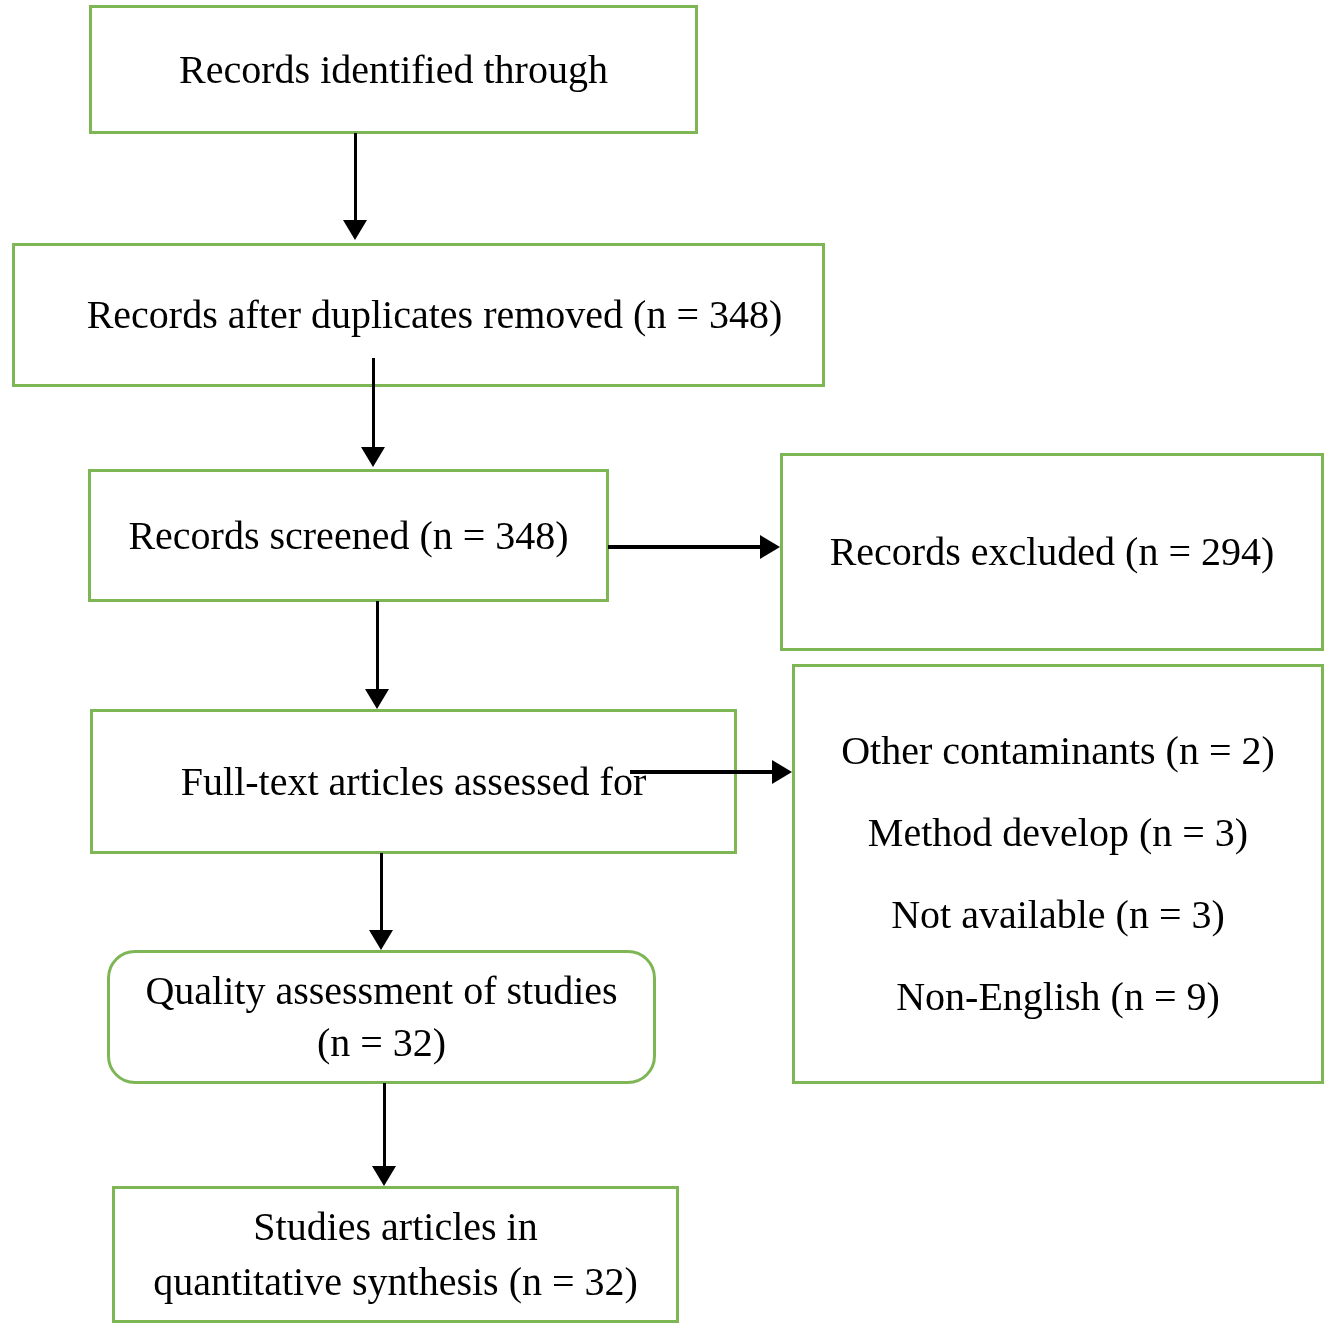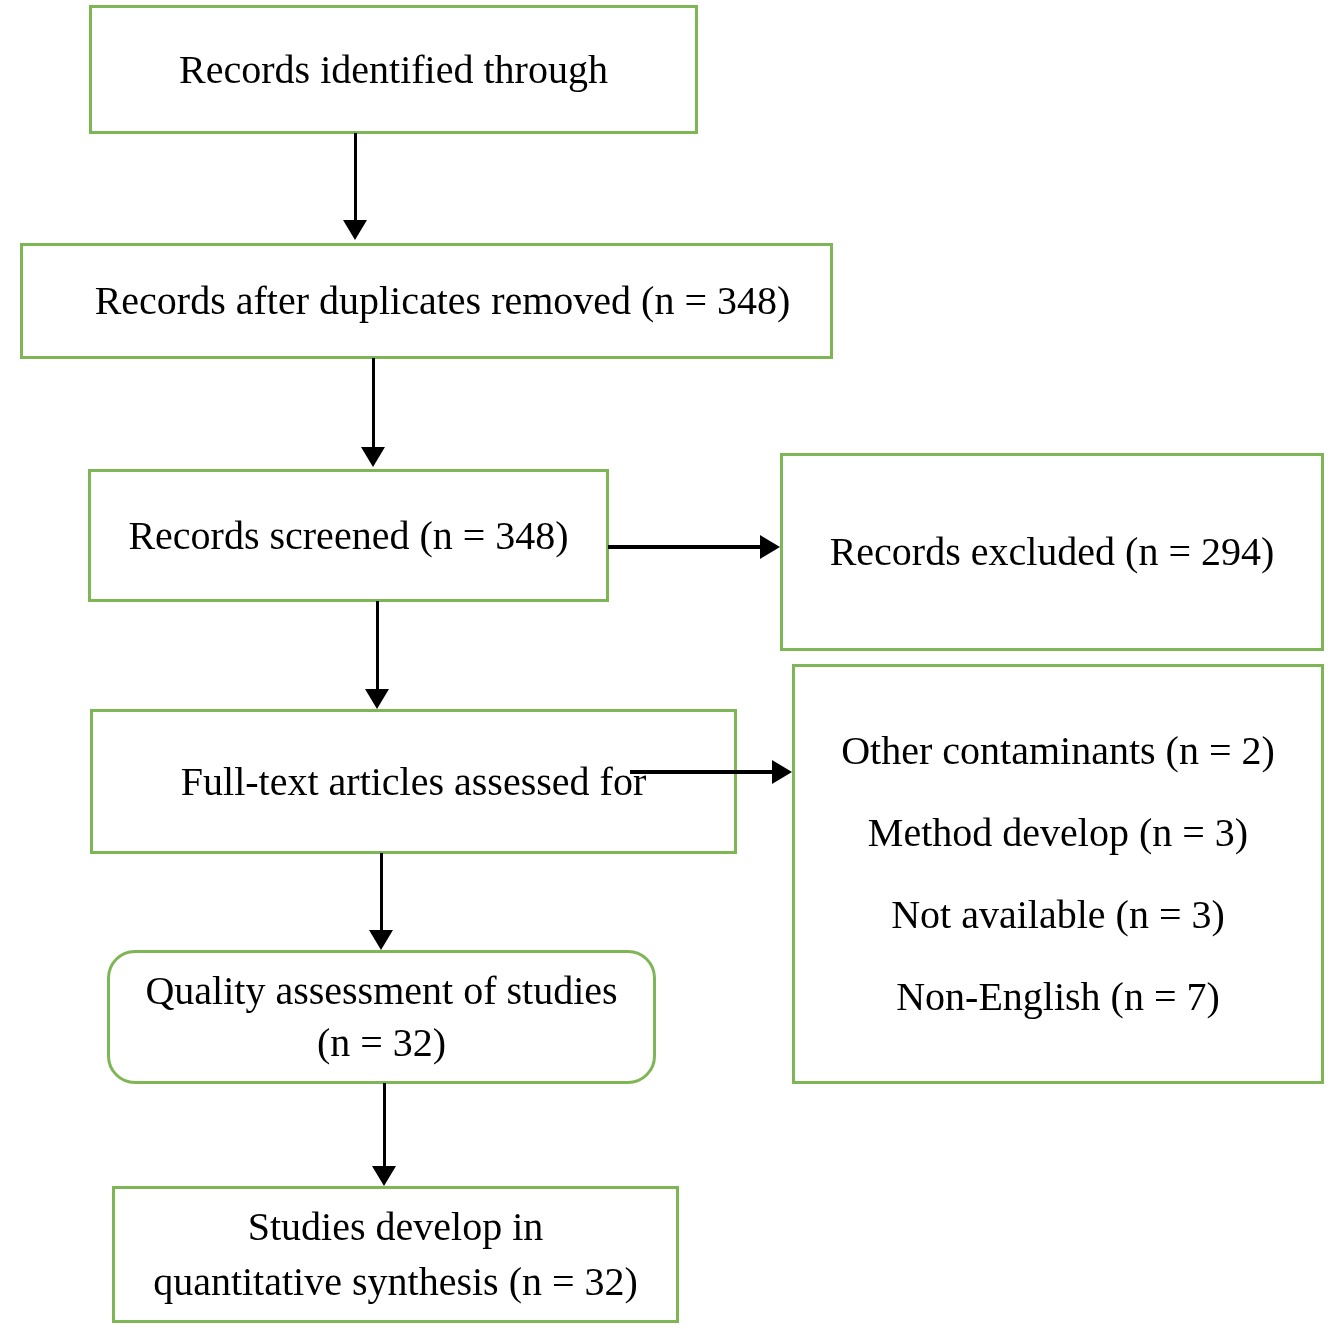--- a/index.html
+++ b/index.html
@@ -28,21 +28,21 @@
     justify-content:center;
     align-items:center;
     text-align:center;
     font-size:40px;
     line-height:1.5;
     font-family:Liberation Serif, serif;
   }
   .box .line{white-space:nowrap;}
 
   #box-identification{left:89px;top:5px;width:609px;height:129px;line-height:1.58;}
-  #box-duplicates{left:20px;top:243px;width:813px;height:116px;padding-left:32px;}
+  #box-duplicates{left:12px;top:243px;width:813px;height:144px;padding-left:32px;}
   #box-screened{left:88px;top:469px;width:521px;height:133px;}
   #box-excluded{left:780px;top:453px;width:544px;height:198px;}
   #box-fulltext{left:90px;top:709px;width:647px;height:145px;line-height:1.58;}
   #box-reasons{left:792px;top:664px;width:532px;height:420px;line-height:2.05;text-align:right;}
   #box-quality{left:107px;top:950px;width:549px;height:134px;line-height:1.3;border-radius:28px;}
   #box-included{left:112px;top:1186px;width:567px;height:137px;line-height:1.37;}
 
   .v-arrow{
     position:absolute;
     width:28px;
@@ -127,36 +127,36 @@
 
   <div class="h-arrow" id="arrow-reasons">
     <div class="shaft"></div>
     <div class="head"></div>
   </div>
 
   <div class="box" id="box-reasons">
     <div class="line">Other contaminants (n = 2)</div>
     <div class="line">Method develop (n = 3)</div>
     <div class="line">Not available (n = 3)</div>
-    <div class="line">Non-English (n = 7)</div>
+    <div class="line">Non-English (n = 9)</div>
   </div>
 
   <div class="v-arrow" id="arrow-4">
     <div class="shaft"></div>
     <div class="head"></div>
   </div>
 
   <div class="box" id="box-quality">
     <div class="line">Quality assessment of studies</div>
     <div class="line">(n = 32)</div>
   </div>
 
   <div class="v-arrow" id="arrow-5">
     <div class="shaft"></div>
     <div class="head"></div>
   </div>
 
   <div class="box" id="box-included">
-    <div class="line">Studies develop in</div>
+    <div class="line">Studies articles in</div>
     <div class="line">quantitative synthesis (n = 32)</div>
   </div>
 
 </div>
 
 </body></html>

